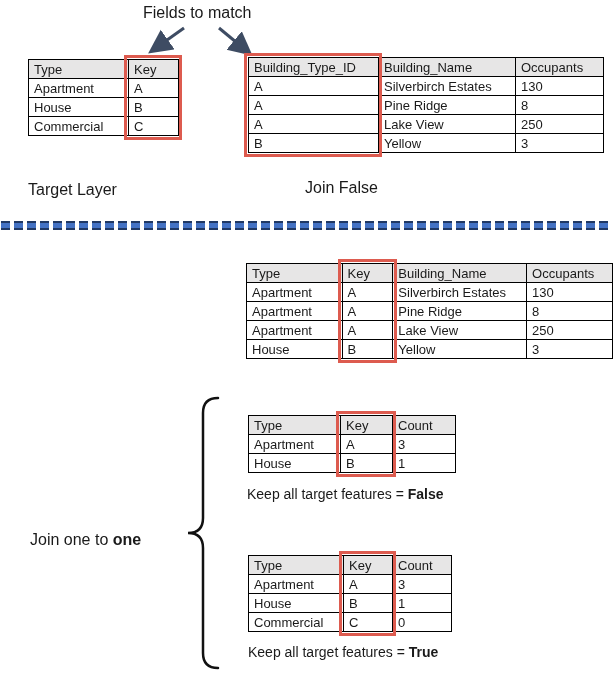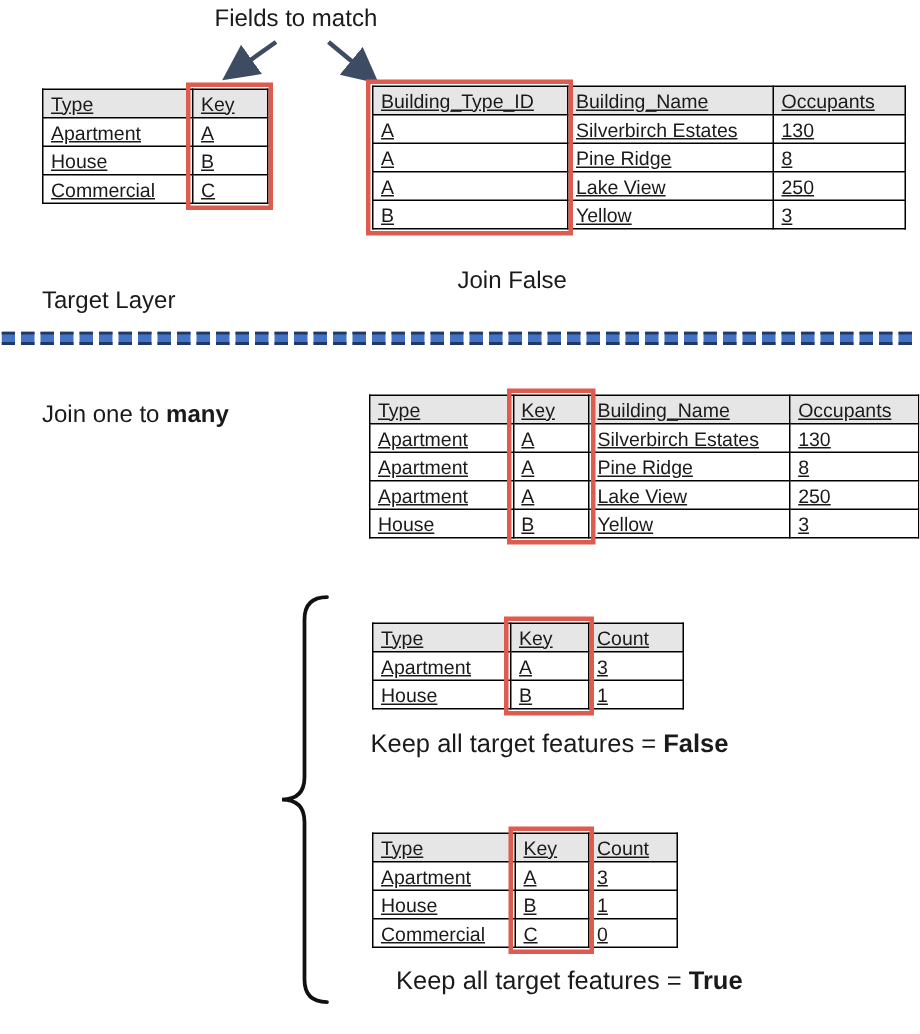--- a/index.html
+++ b/index.html
@@ -1,21 +1,21 @@
 <!DOCTYPE html>
 <html><head>
 <meta charset="utf-8">
 <style>
   html,body{margin:0;padding:0;background:#fff;}
   .canvas{position:relative;width:613px;height:689px;background:#ffffff;overflow:hidden;
           font-family:"Liberation Sans",sans-serif;color:#1a1a1a;}
   .abs{position:absolute;}
   .lbl{font-size:16px;white-space:nowrap;}
-  .cap{font-size:17px;white-space:nowrap;}
-  .tbl-wrap{position:absolute;text-decoration:underline;}
+  .cap{font-size:14px;white-space:nowrap;}
+  .tbl-wrap{position:absolute;}
   table.dtbl{border-collapse:collapse;font-size:13px;table-layout:fixed;}
   table.dtbl th, table.dtbl td{border:1px solid #000;height:18px;padding:0 4px 0 5px;
           text-align:left;font-weight:normal;white-space:nowrap;overflow:hidden;}
   table.dtbl th{background:#e7e6e6;}
   .red-box{position:absolute;border:3px solid #dd5b4f;box-sizing:border-box;pointer-events:none;}
   .divider{position:absolute;left:1px;top:221px;width:612px;height:9px;display:flex;gap:4px;overflow:hidden;}
   .dash{flex:none;width:9px;height:9px;box-sizing:border-box;background:#4472c4;
         border-top:2px solid #203864;border-bottom:2px solid #203864;}
   svg{display:block;}
 </style>
@@ -52,21 +52,21 @@
             <td>B</td>
           </tr>
           <tr>
             <td>Commercial</td>
             <td>C</td>
           </tr>
         </tbody>
       </table>
       <div class="red-box" style="left: 96px; top: -4px; width: 58px; height: 85px;"></div>
     </div>
-  <div class="abs lbl" style="left:28px;top:192px;">Target Layer</div>
+  <div class="abs lbl" style="left:28px;top:181px;">Target Layer</div>
 
   <div class="tbl-wrap" style="left:248px;top:57px;">
       <table class="dtbl">
         <tbody>
           <tr>
             <th style="width: 120px;">Building_Type_ID</th>
             <th style="width: 127px;">Building_Name</th>
             <th style="width: 78px;">Occupants</th>
           </tr>
           <tr>
@@ -138,21 +138,20 @@
       <span class="dash"></span>
       <span class="dash"></span>
       <span class="dash"></span>
       <span class="dash"></span>
       <span class="dash"></span>
       <span class="dash"></span>
       <span class="dash"></span>
       <span class="dash"></span>
     </div>
 
-  <div class="abs lbl" style="left:28px;top:268px;"><span>Join one to </span><b>many</b></div>
   <div class="tbl-wrap" style="left:246px;top:263px;">
       <table class="dtbl">
         <tbody>
           <tr>
             <th style="width: 97px;">Type</th>
             <th style="width: 49px;">Key</th>
             <th style="width: 131px;">Building_Name</th>
             <th style="width: 82px;">Occupants</th>
           </tr>
           <tr>
@@ -181,20 +180,21 @@
           </tr>
         </tbody>
       </table>
       <div class="red-box" style="left: 92px; top: -4px; width: 59px; height: 104px;"></div>
     </div>
 
   <svg class="abs" style="left:180px;top:390px;pointer-events:none;" width="46" height="286" viewBox="0 0 46 286">
     <path d="M38,8 Q23,8 23,23 L23,128 Q23,143 8,143 Q23,143 23,158 L23,263 Q23,278 38,278" fill="none" stroke="#111" stroke-width="2.5" stroke-linecap="round"></path>
   </svg>
 
+  <div class="abs lbl" style="left:30px;top:531px;"><span>Join one to </span><b>one</b></div>
 
   <div class="tbl-wrap" style="left:248px;top:415px;">
       <table class="dtbl">
         <tbody>
           <tr>
             <th style="width: 82px;">Type</th>
             <th style="width: 42px;">Key</th>
             <th style="width: 53px;">Count</th>
           </tr>
           <tr>
@@ -233,15 +233,15 @@
           </tr>
           <tr>
             <td>Commercial</td>
             <td>C</td>
             <td>0</td>
           </tr>
         </tbody>
       </table>
       <div class="red-box" style="left: 91px; top: -4px; width: 57px; height: 85px;"></div>
     </div>
-  <div class="abs cap" style="left:248px;top:644px;margin-left:16px;"><span>Keep all target features = </span><b>True</b></div>
+  <div class="abs cap" style="left:248px;top:644px;"><span>Keep all target features = </span><b>True</b></div>
 
 </div>
 
 </body></html>

